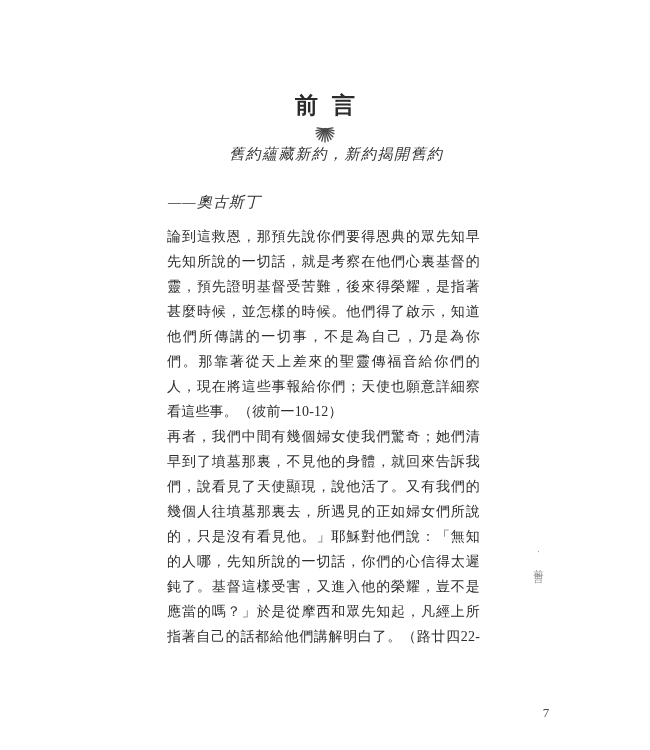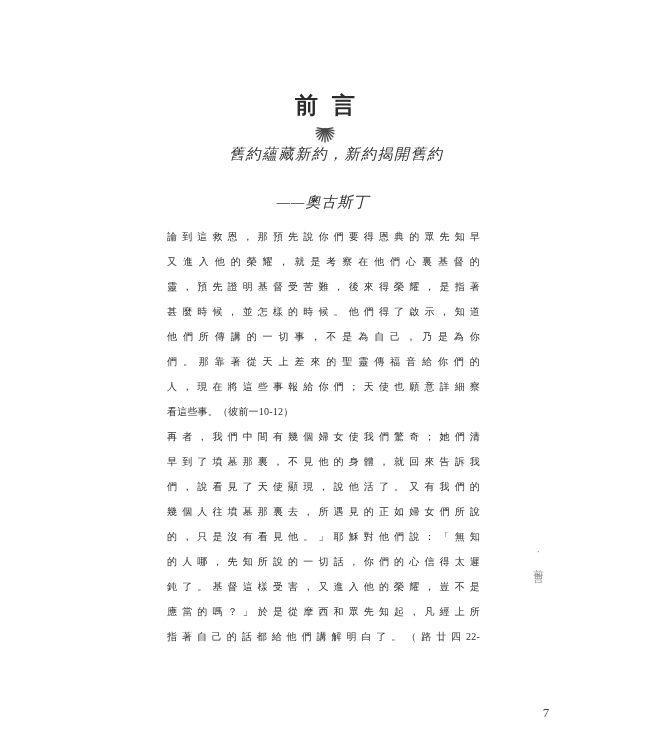--- a/index.html
+++ b/index.html
@@ -43,32 +43,32 @@
     font-style: italic;
     letter-spacing: 1.5px;
     color: #303030;
     white-space: nowrap;
   }
   .attribution {
     position: absolute;
     top: 193px;
     left: 168px;
     width: 310px;
-    text-align: center;
+    text-align: left;
     font-size: 15px;
     font-style: italic;
     letter-spacing: 1px;
     color: #303030;
   }
   .body-text {
     position: absolute;
     top: 224px;
     left: 167px;
     width: 313px;
-    font-size: 10px;
+    font-size: 14px;
     color: #2e2e2e;
   }
   .bline {
     height: 25px;
     line-height: 25px;
     text-align: justify;
     text-align-last: justify;
     white-space: nowrap;
     letter-spacing: 0.2px;
   }
@@ -122,21 +122,21 @@
       <circle cx="18" cy="3.2" r="1.5" fill="#4a4a4a"></circle>
     </svg>
   </div>
 
   <div class="epigraph">舊約蘊藏新約，新約揭開舊約</div>
 
   <div class="attribution">——奧古斯丁</div>
 
   <div class="body-text">
     <div class="bline">論到這救恩，那預先說你們要得恩典的眾先知早</div>
-    <div class="bline">又進入他的榮耀，就是考察在他們心裏基督的</div>
+    <div class="bline">先知所說的一切話，就是考察在他們心裏基督的</div>
     <div class="bline">靈，預先證明基督受苦難，後來得榮耀，是指著</div>
     <div class="bline">甚麼時候，並怎樣的時候。他們得了啟示，知道</div>
     <div class="bline">他們所傳講的一切事，不是為自己，乃是為你</div>
     <div class="bline">們。那靠著從天上差來的聖靈傳福音給你們的</div>
     <div class="bline">人，現在將這些事報給你們；天使也願意詳細察</div>
     <div class="bline last">看這些事。（彼前一10-12）</div>
     <div class="bline">再者，我們中間有幾個婦女使我們驚奇；她們清</div>
     <div class="bline">早到了墳墓那裏，不見他的身體，就回來告訴我</div>
     <div class="bline">們，說看見了天使顯現，說他活了。又有我們的</div>
     <div class="bline">幾個人往墳墓那裏去，所遇見的正如婦女們所說</div>

